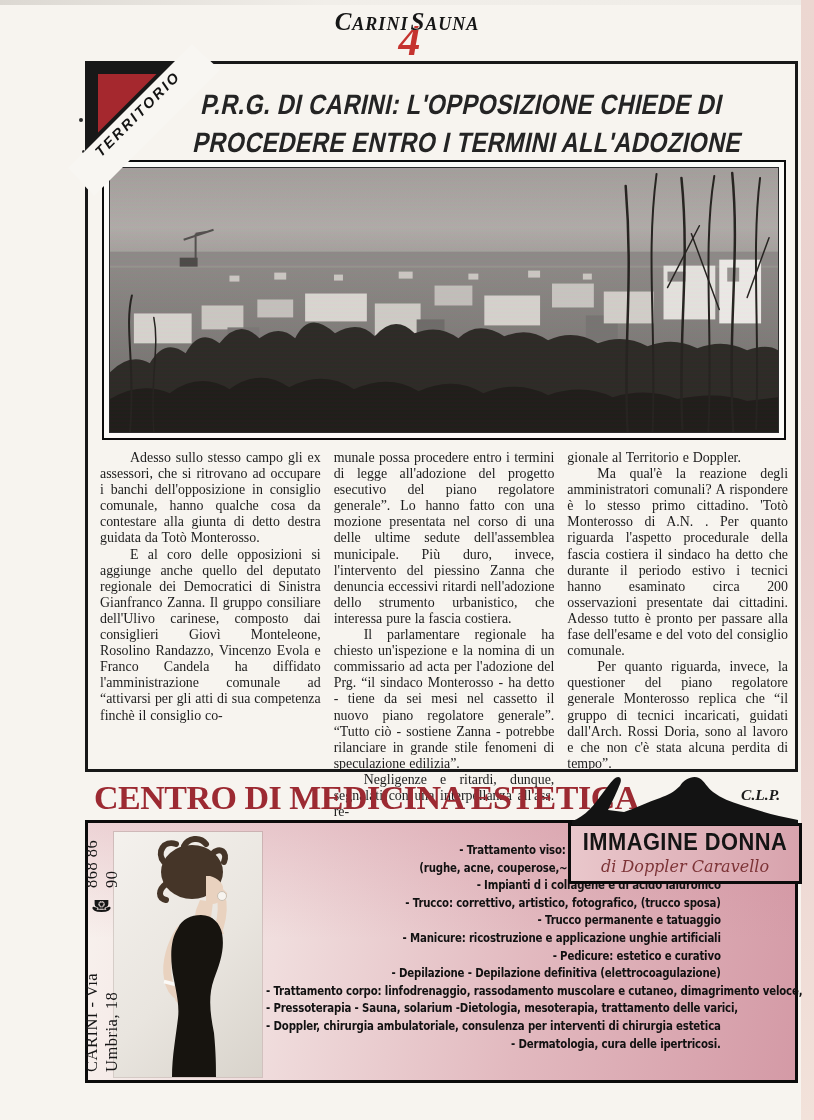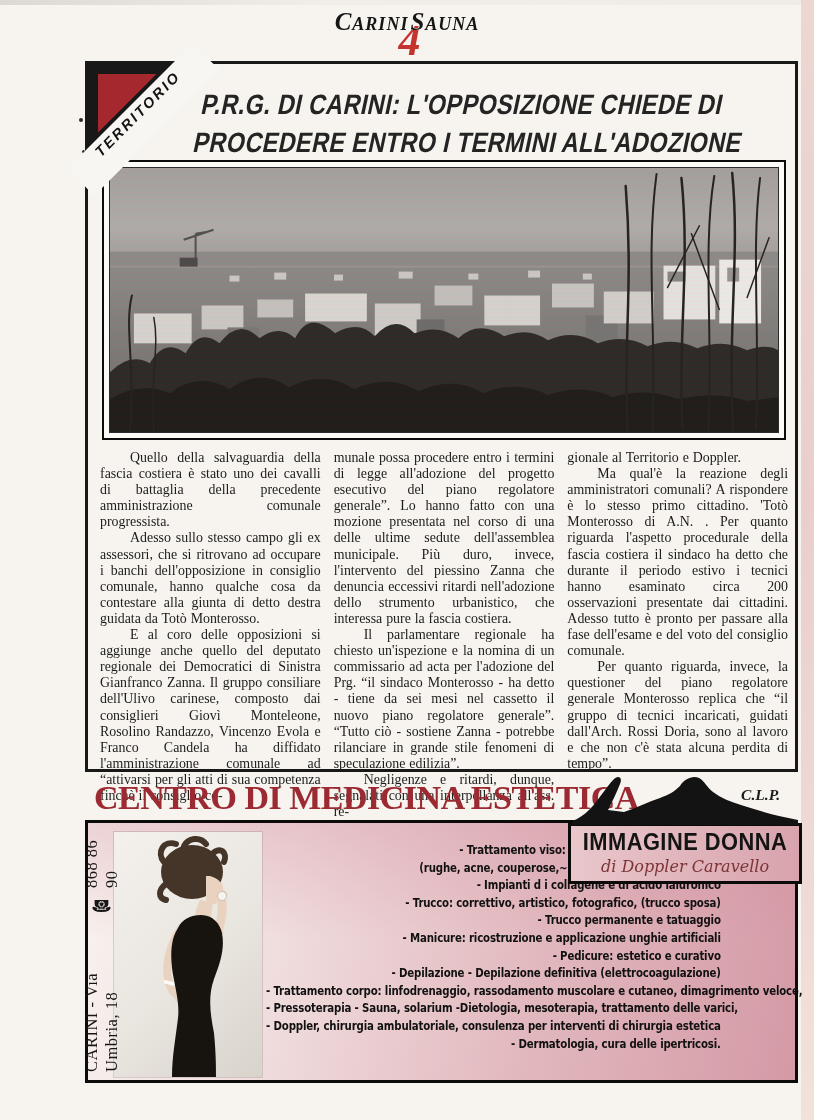--- a/index.html
+++ b/index.html
@@ -175,21 +175,20 @@
             <path d="M44,265 C40,210 50,180 44,150" stroke-width="1.5"></path>
           </g>
         </svg>
         <div class="moire"></div>
       </div>
     </div>
 
     <div class="cols">
       <div class="col">
         <div>
-            <p class="para indent">Quello della salvaguardia della fascia costiera è stato uno dei cavalli di battaglia della precedente amministrazione comunale progressista.</p>
             <p class="para indent">Adesso sullo stesso campo gli ex assessori, che si ritrovano ad occupare i banchi dell'opposizione in consiglio comunale, hanno qualche cosa da contestare alla giunta di detto destra guidata da Totò Monterosso.</p>
             <p class="para indent">E al coro delle opposizioni si aggiunge anche quello del deputato regionale dei Democratici di Sinistra Gianfranco Zanna. Il gruppo consiliare dell'Ulivo carinese, composto dai consiglieri Giovì Monteleone, Rosolino Randazzo, Vincenzo Evola e Franco Candela ha diffidato l'amministrazione comunale ad “attivarsi per gli atti di sua competenza finchè il consiglio co-</p>
           </div>
       </div>
       <div class="col">
         <div>
             <p class="para">munale possa procedere entro i termini di legge all'adozione del progetto esecutivo del piano regolatore generale”. Lo hanno fatto con una mozione presentata nel corso di una delle ultime sedute dell'assemblea municipale. Più duro, invece, l'intervento del piessino Zanna che denuncia eccessivi ritardi nell'adozione dello strumento urbanistico, che interessa pure la fascia costiera.</p>
             <p class="para indent">Il parlamentare regionale ha chiesto un'ispezione e la nomina di un commissario ad acta per l'adozione del Prg. “il sindaco Monterosso - ha detto - tiene da sei mesi nel cassetto il nuovo piano regolatore generale”. “Tutto ciò - sostiene Zanna - potrebbe rilanciare in grande stile fenomeni di speculazione edilizia”.</p>
             <p class="para indent">Negligenze e ritardi, dunque, segnalati con una interpellanza all'ass. re-</p>
           </div>

